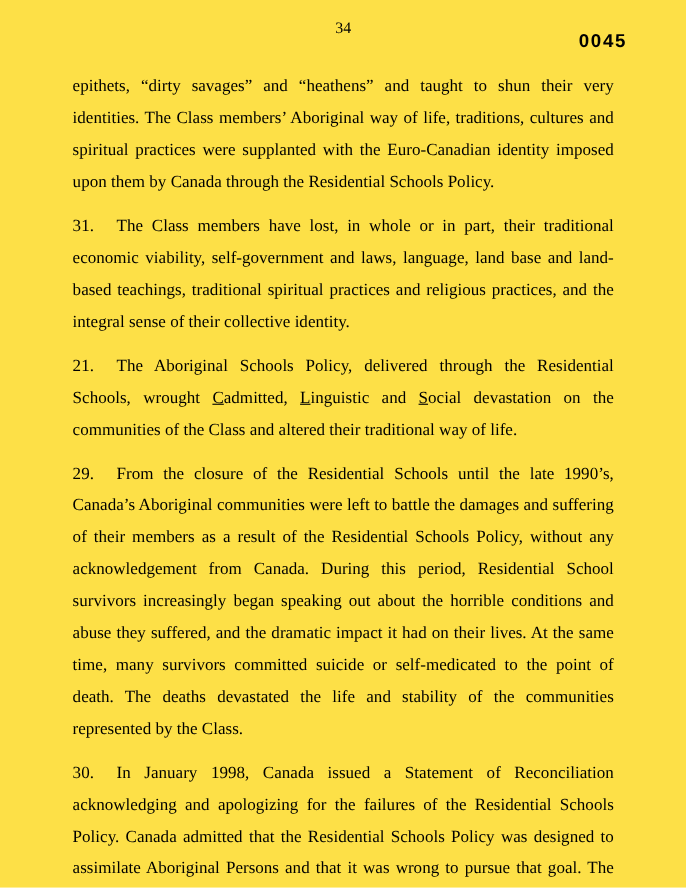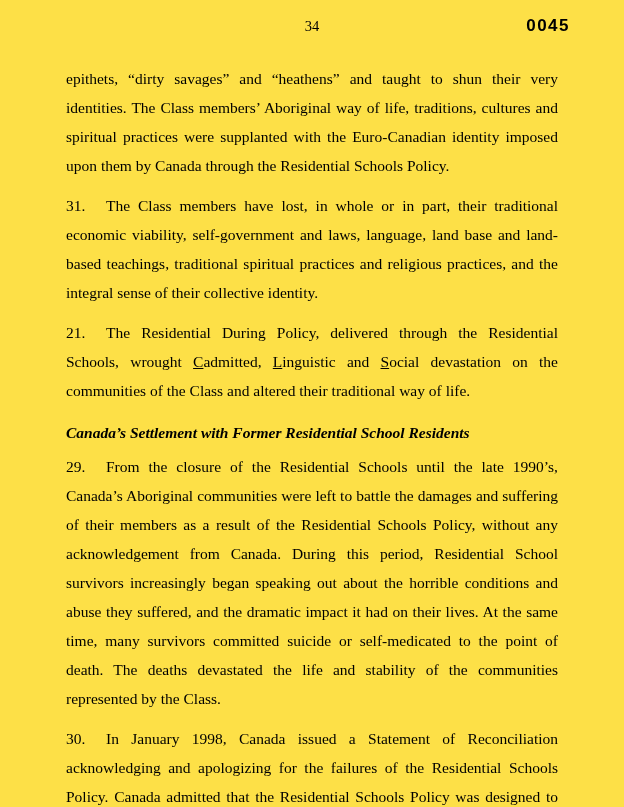--- a/index.html
+++ b/index.html
@@ -31,21 +31,21 @@
       position: absolute;
       left: 0;
       right: 0;
       top: 6px;
       text-align: center;
       font-size: 14.5px;
     }
     .stamp {
       position: absolute;
       right: -12px;
-      top: 4px;
+      top: 16px;
       font-family: "Liberation Sans", sans-serif;
       font-weight: 700;
       font-size: 17px;
       letter-spacing: 1.5px;
     }
     .body {
       font-size: 15.5px;
       line-height: 29px;
       text-align: justify;
     }
@@ -78,23 +78,22 @@
     <div class="pageno">34</div>
     <div class="stamp">0045</div>
   </div>
 
   <div class="body">
 
     <p class="para"><span>epithets, “dirty savages” and “heathens” and taught to shun their very identities.  The Class members’ Aboriginal way of life, traditions, cultures and spiritual practices were supplanted with the Euro-Canadian identity imposed upon them by Canada through the Residential Schools Policy.</span></p>
 
     <p class="para"><span class="pnum">31.</span><span>The Class members have lost, in whole or in part, their traditional economic viability, self-government and laws, language, land base and land-based teachings, traditional spiritual practices and religious practices, and the integral sense of their collective identity.</span></p>
 
-    <p class="para"><span class="pnum">21.</span><span><span>The Residential During Policy, delivered through the Residential Schools, wrought </span><span class="u">C</span><span>admitted, </span><span class="u">L</span><span>inguistic and </span><span class="u">S</span><span>ocial devastation on the communities of the Class and altered their traditional way of life.</span></span></p>
+    <p class="para"><span class="pnum">21.</span><span><span>The Aboriginal Schools Policy, delivered through the Residential Schools, wrought </span><span class="u">C</span><span>admitted, </span><span class="u">L</span><span>inguistic and </span><span class="u">S</span><span>ocial devastation on the communities of the Class and altered their traditional way of life.</span></span></p>
 
-    <h2 class="heading">Canada’s Settlement with Former Residential School Residents</h2>
 
     <p class="para"><span class="pnum">29.</span><span>From the closure of the Residential Schools until the late 1990’s, Canada’s Aboriginal communities were left to battle the damages and suffering of their members as a result of the Residential Schools Policy, without any acknowledgement from Canada.  During this period, Residential School survivors increasingly began speaking out about the horrible conditions and abuse they suffered, and the dramatic impact it had on their lives.  At the same time, many survivors committed suicide or self-medicated to the point of death.  The deaths devastated the life and stability of the communities represented by the Class.</span></p>
 
     <p class="para"><span class="pnum">30.</span><span>In January 1998, Canada issued a Statement of Reconciliation acknowledging and apologizing for the failures of the Residential Schools Policy.  Canada admitted that the Residential Schools Policy was designed to assimilate Aboriginal Persons and that it was wrong to pursue that goal.  The Plaintiffs plead that the Statement of Reconciliation by Canada is an admission by</span></p>
 
   </div>
 
 </div>
 
 </body></html>

